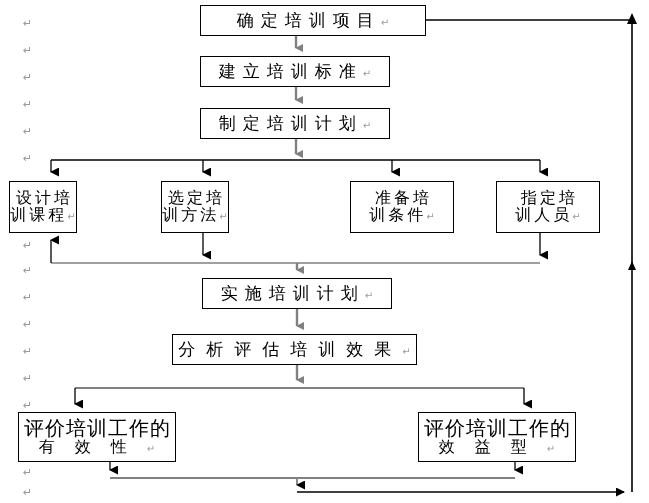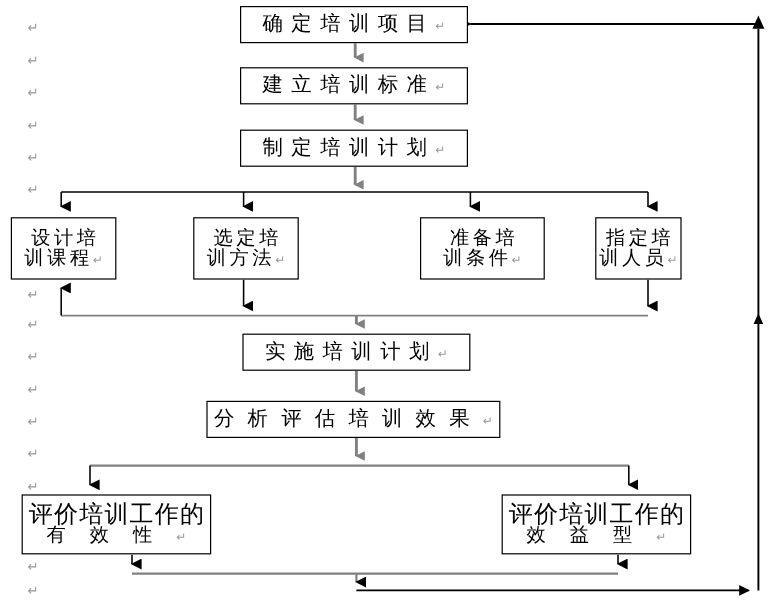--- a/index.html
+++ b/index.html
@@ -173,48 +173,48 @@
     <g>
       <line x1="297" y1="492" x2="624" y2="492" stroke="#000000" stroke-width="1.6" marker-end="url(#abr)"></line>
       <line x1="632" y1="492" x2="632" y2="24" stroke="#000000" stroke-width="1.6"></line>
       <line x1="632" y1="20" x2="392" y2="20" stroke="#000000" stroke-width="1.6" marker-end="url(#abl)"></line>
 
       <path d="M627,24 L637,24 L632,13 z" fill="#000000"></path>
       <path d="M628,270 L636,270 L632,261 z" fill="#000000"></path>
     </g>
   </svg>
 
-  <div class="node wide" style="left:200px; top:5px; width:190px; height:31px;">
+  <div class="node wide" style="left:200px; top:5px; width:226px; height:31px;">
     <span class="line">确定培训项目<span class="mark-in-node">↵</span></span>
   </div>
 
   <div class="node wide" style="left:200px; top:56px; width:190px; height:31px;">
     <span class="line">建立培训标准<span class="mark-in-node">↵</span></span>
   </div>
 
   <div class="node wide" style="left:200px; top:108px; width:190px; height:31px;">
     <span class="line">制定培训计划<span class="mark-in-node">↵</span></span>
   </div>
 
-  <div class="node small" style="left:9px; top:181px; width:88px; height:52px;">
+  <div class="node small" style="left:9px; top:181px; width:68px; height:52px;">
     <span class="line">设计培</span>
     <span class="line">训课程<span class="mark-in-node">↵</span></span>
   </div>
 
-  <div class="node small" style="left:161px; top:181px; width:88px; height:52px;text-align:right;">
+  <div class="node small" style="left:161px; top:181px; width:68px; height:52px;text-align:right;">
     <span class="line">选定培</span>
     <span class="line">训方法<span class="mark-in-node">↵</span></span>
   </div>
 
   <div class="node small" style="left:350px; top:181px; width:104px; height:52px;">
     <span class="line">准备培</span>
     <span class="line">训条件<span class="mark-in-node">↵</span></span>
   </div>
 
-  <div class="node small" style="left:496px; top:181px; width:72px; height:52px;">
+  <div class="node small" style="left:496px; top:181px; width:104px; height:52px;">
     <span class="line">指定培</span>
     <span class="line">训人员<span class="mark-in-node">↵</span></span>
   </div>
 
   <div class="node wide" style="left:202px; top:278px; width:190px; height:31px;">
     <span class="line">实施培训计划<span class="mark-in-node">↵</span></span>
   </div>
 
   <div class="node wide2" style="left:172px; top:334px; width:245px; height:31px;">
     <span class="line">分析评估培训效果<span class="mark-in-node">↵</span></span>

